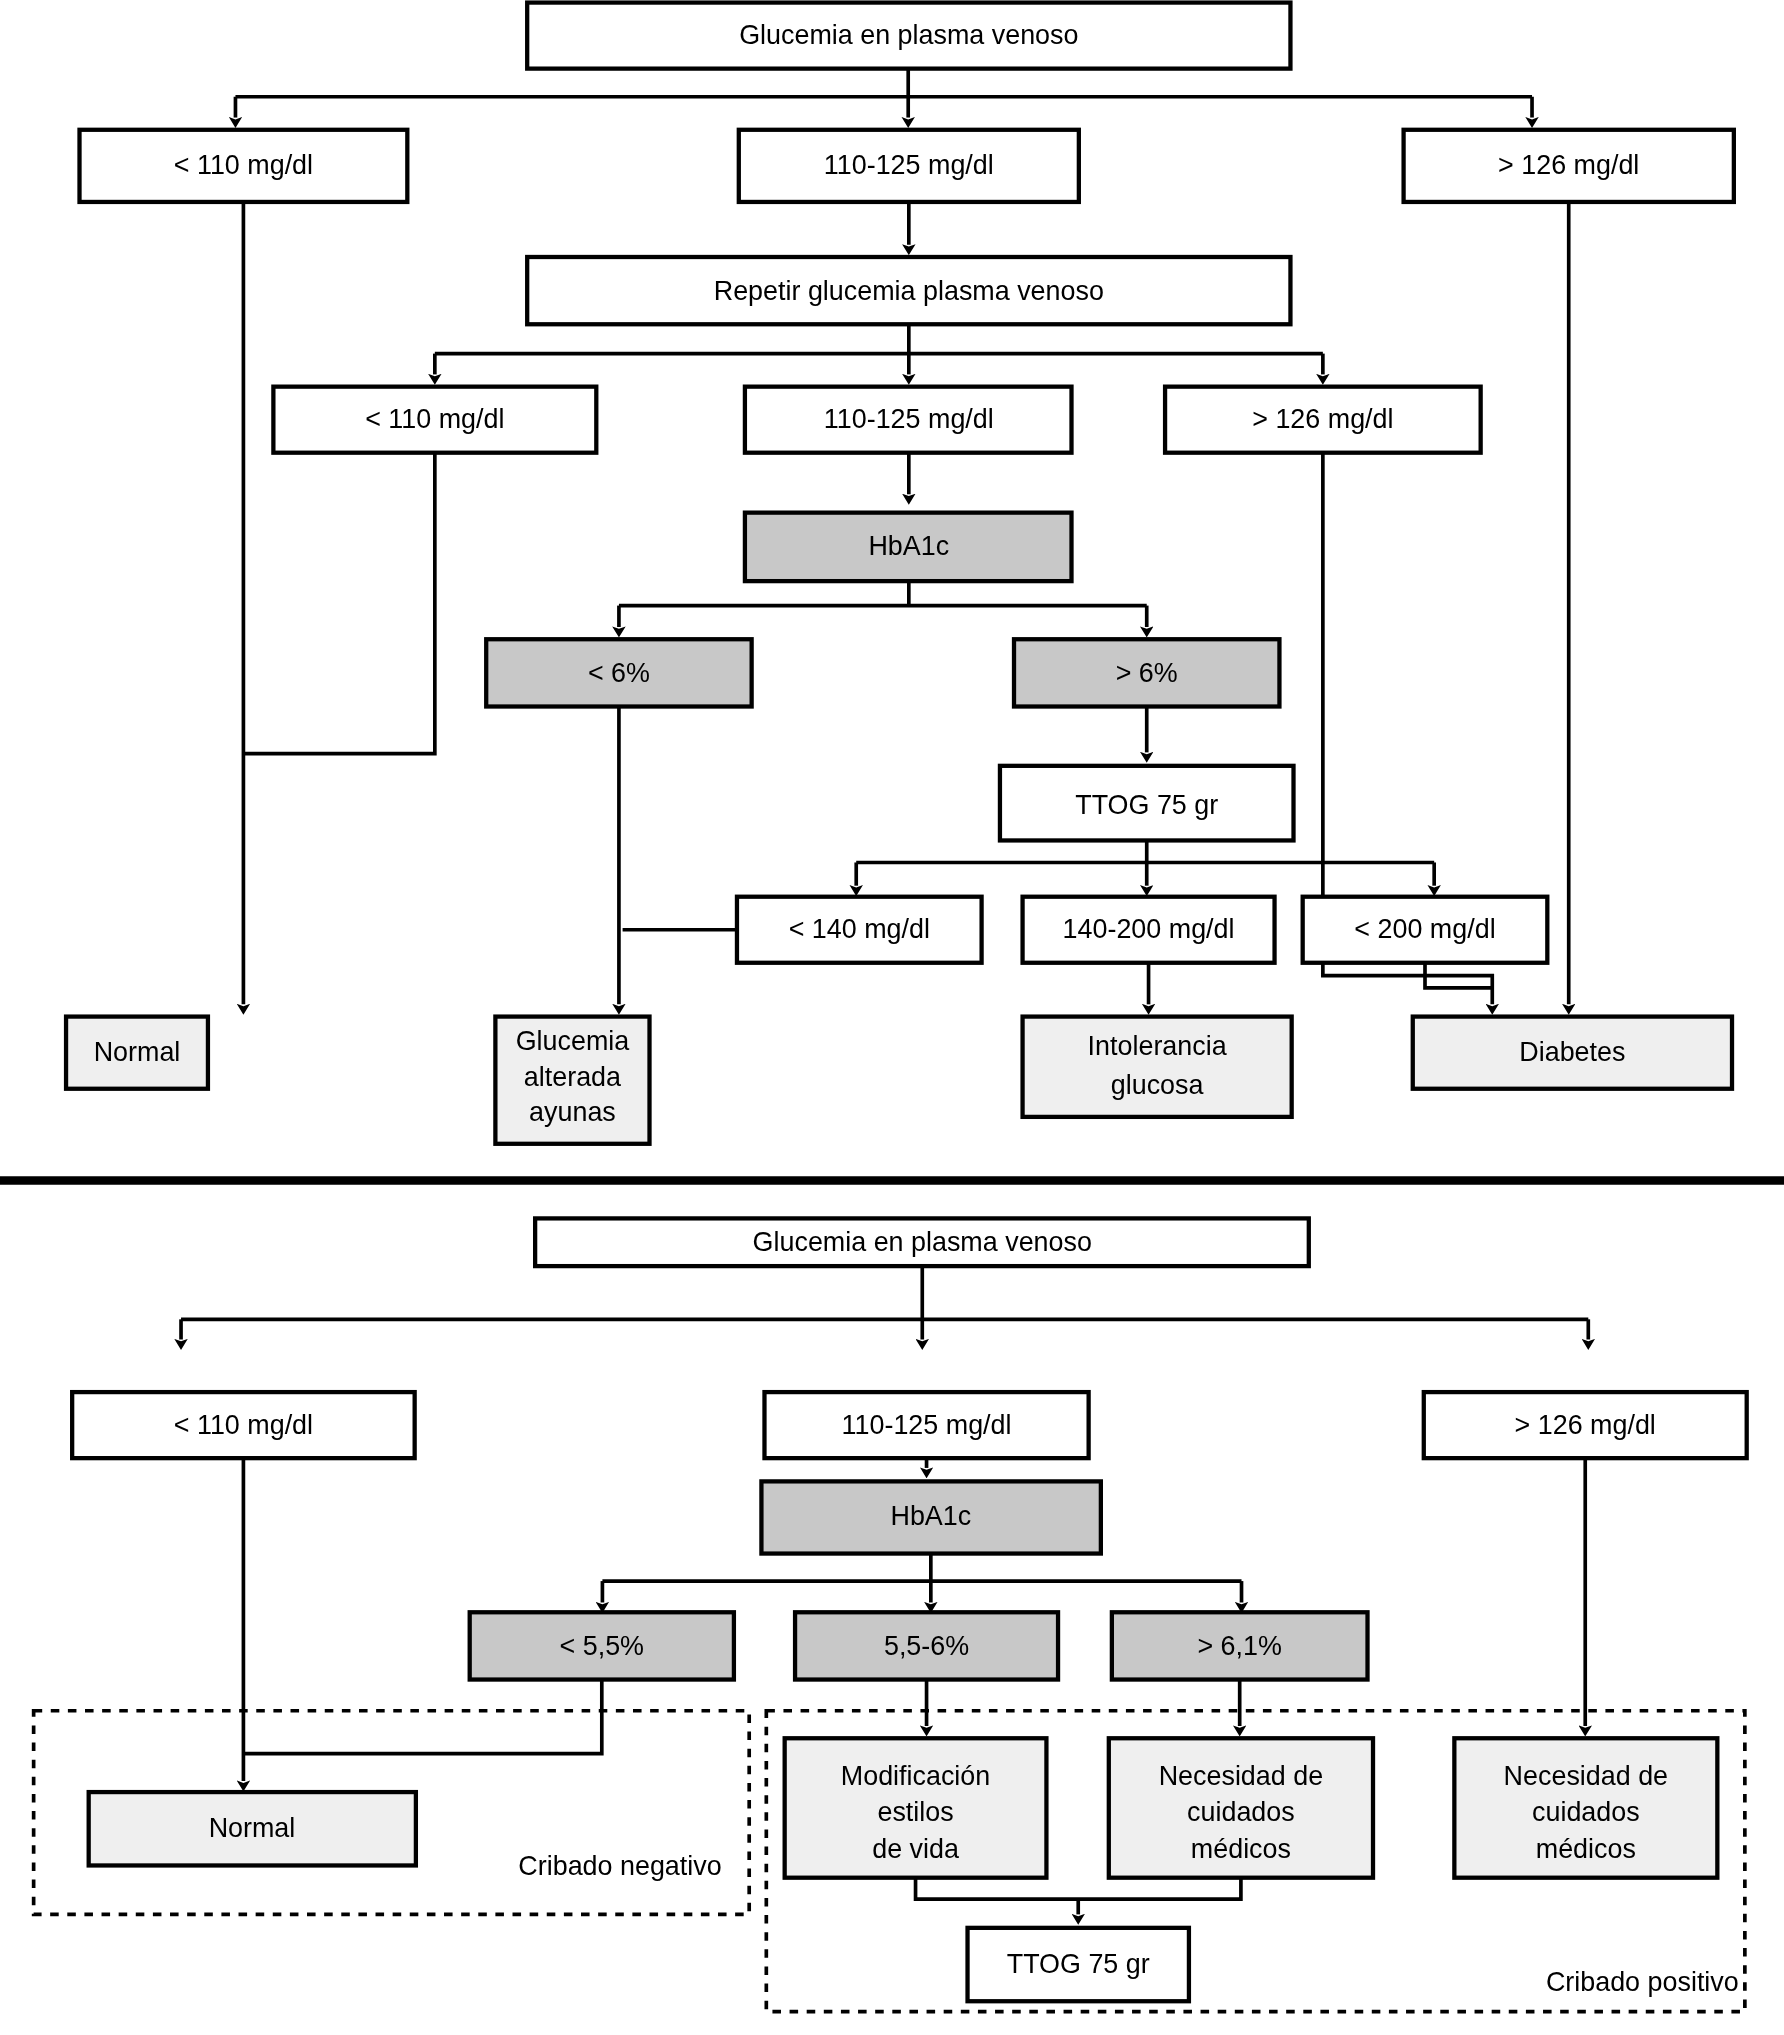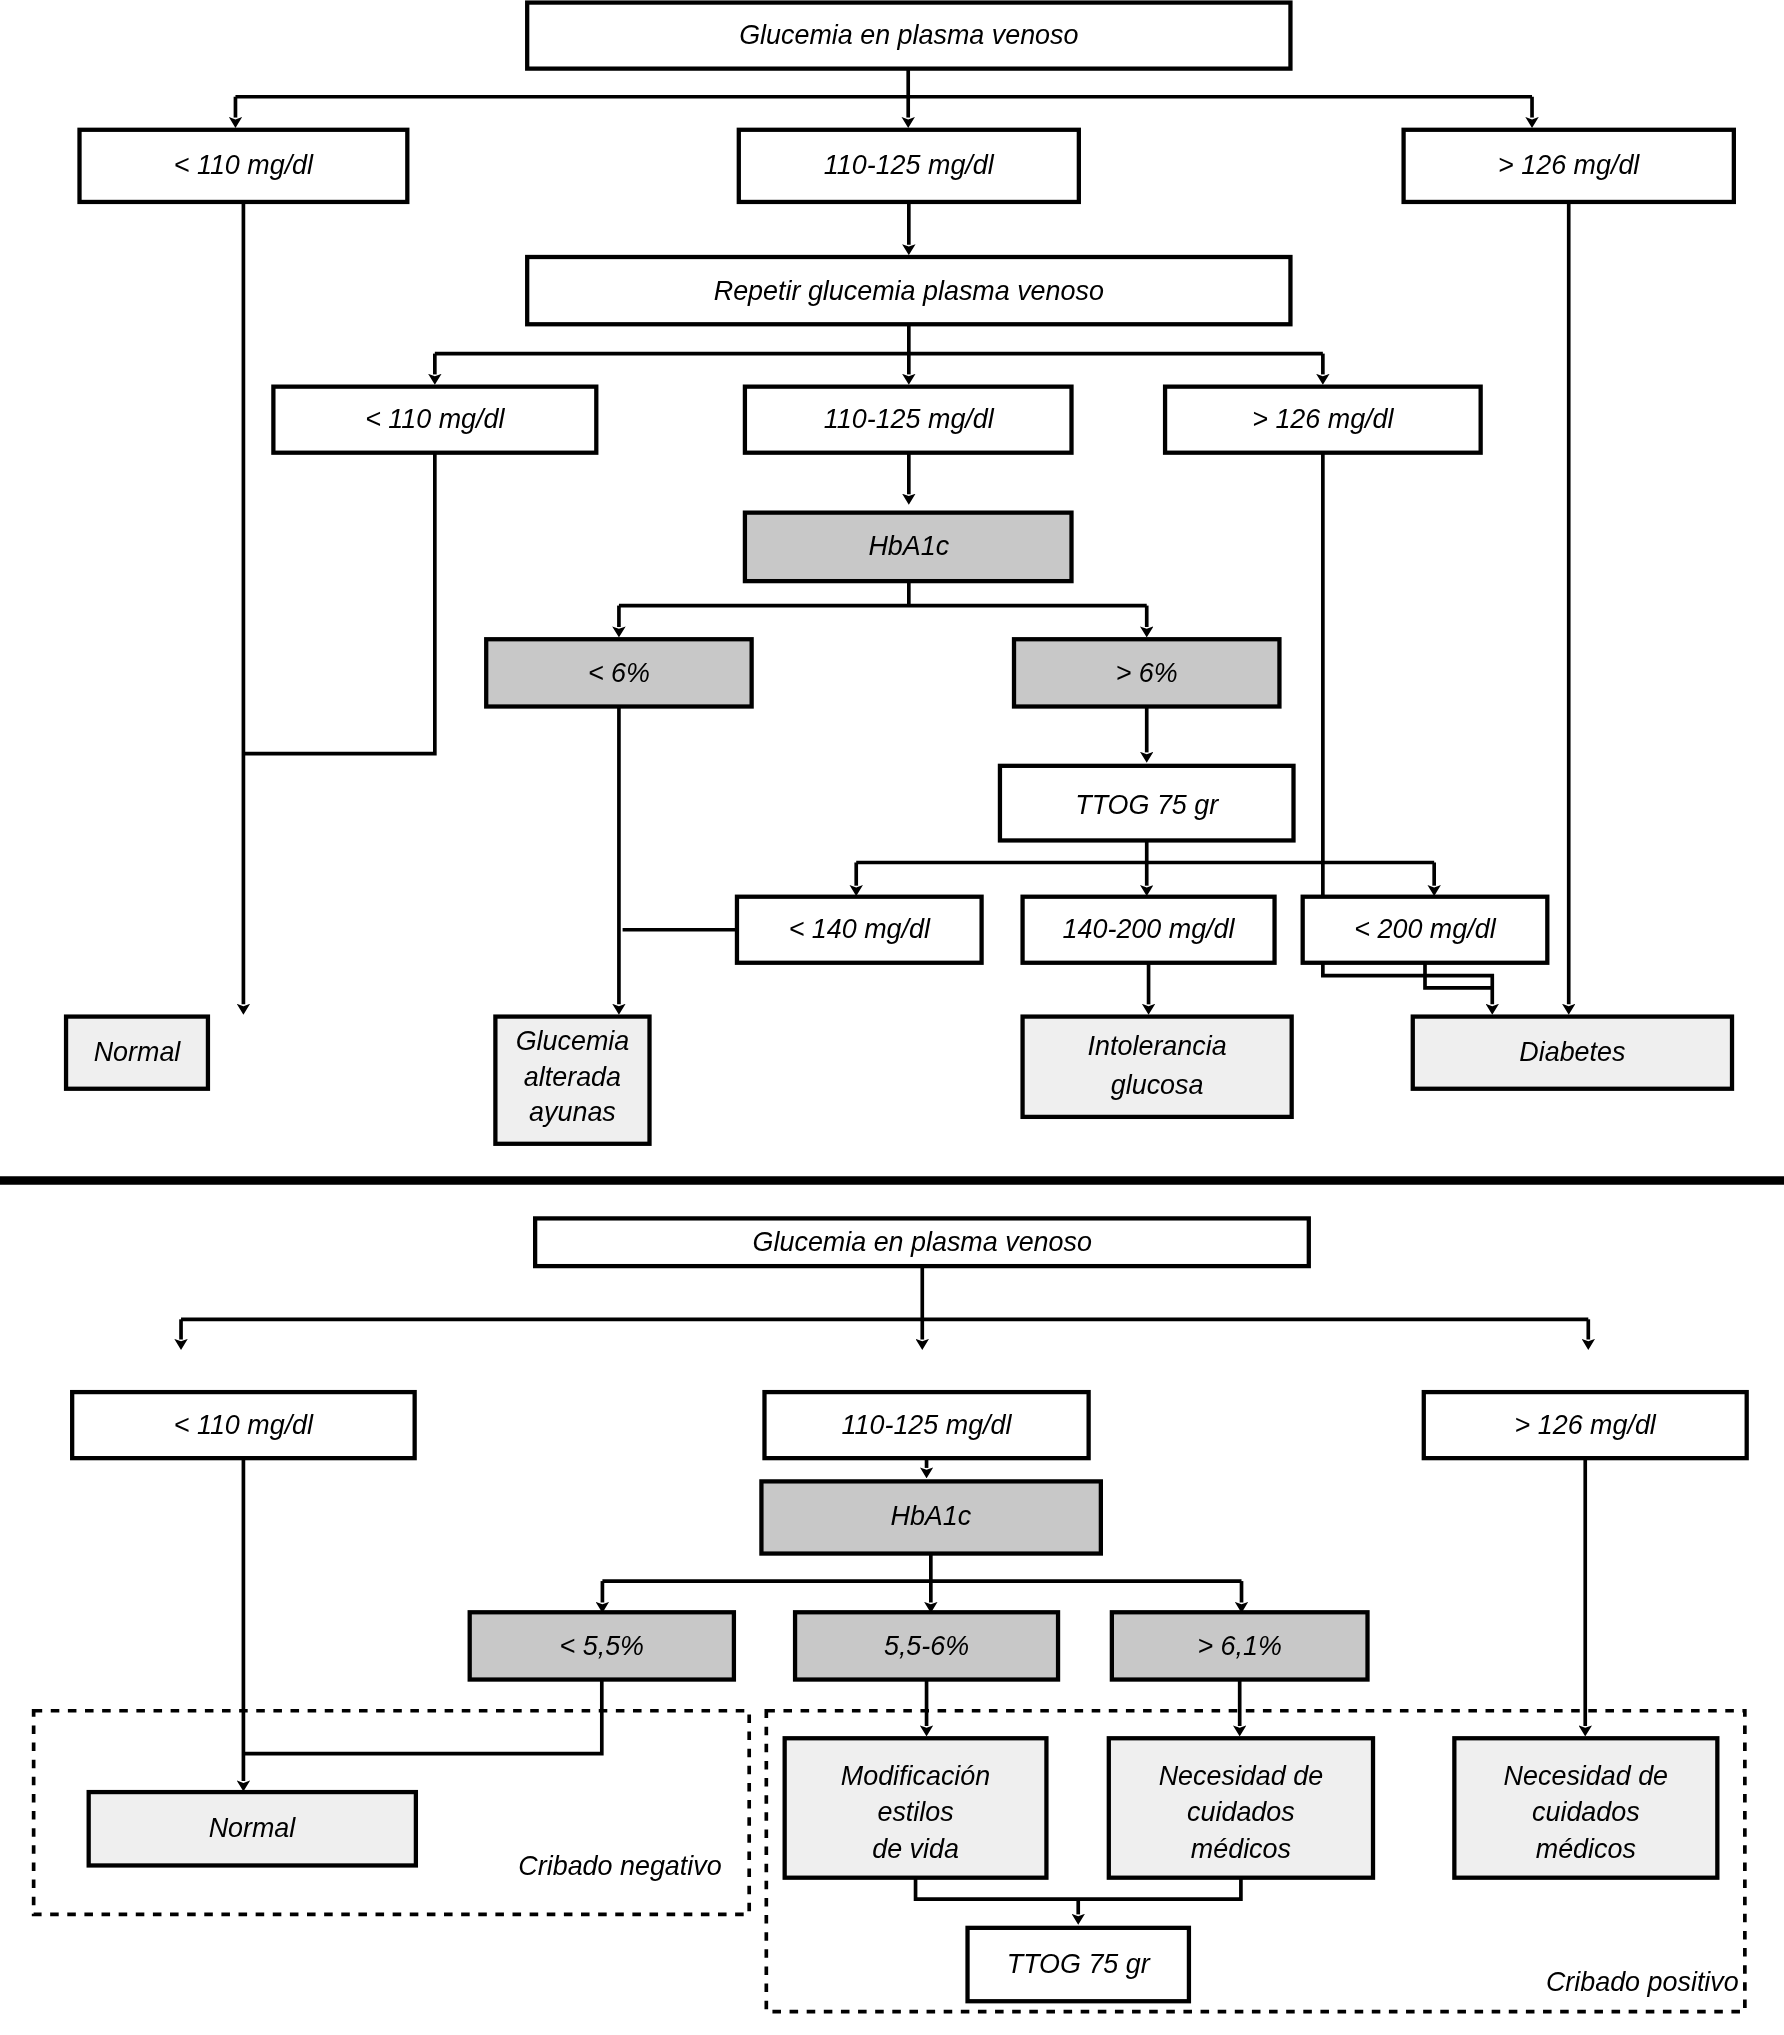--- a/index.html
+++ b/index.html
@@ -1,17 +1,17 @@
 <!DOCTYPE html>
 <html style="font-size:9.8px"><head>
 <meta charset="utf-8">
 <style>
   html,body{margin:0;padding:0;background:#ffffff;}
   body{font-family:"Liberation Sans", sans-serif;}
-  #page{position:relative;width:1784px;height:2035px;background:#fff;overflow:hidden;font-style:italic;}
+  #page{position:relative;width:1784px;height:2035px;background:#fff;overflow:hidden;}
   svg{position:absolute;top:0;left:0;width:1784px;height:2035px;}
   text{font-family:"Liberation Sans", sans-serif;fill:#000;}
 </style>
 </head>
 <body>
 
 <div id="page">
 <svg viewBox="0 0 2917 3327" xmlns="http://www.w3.org/2000/svg">
   <defs>
     <marker id="arrow" markerWidth="18" markerHeight="22" refX="1" refY="11" orient="auto" markerUnits="userSpaceOnUse">

